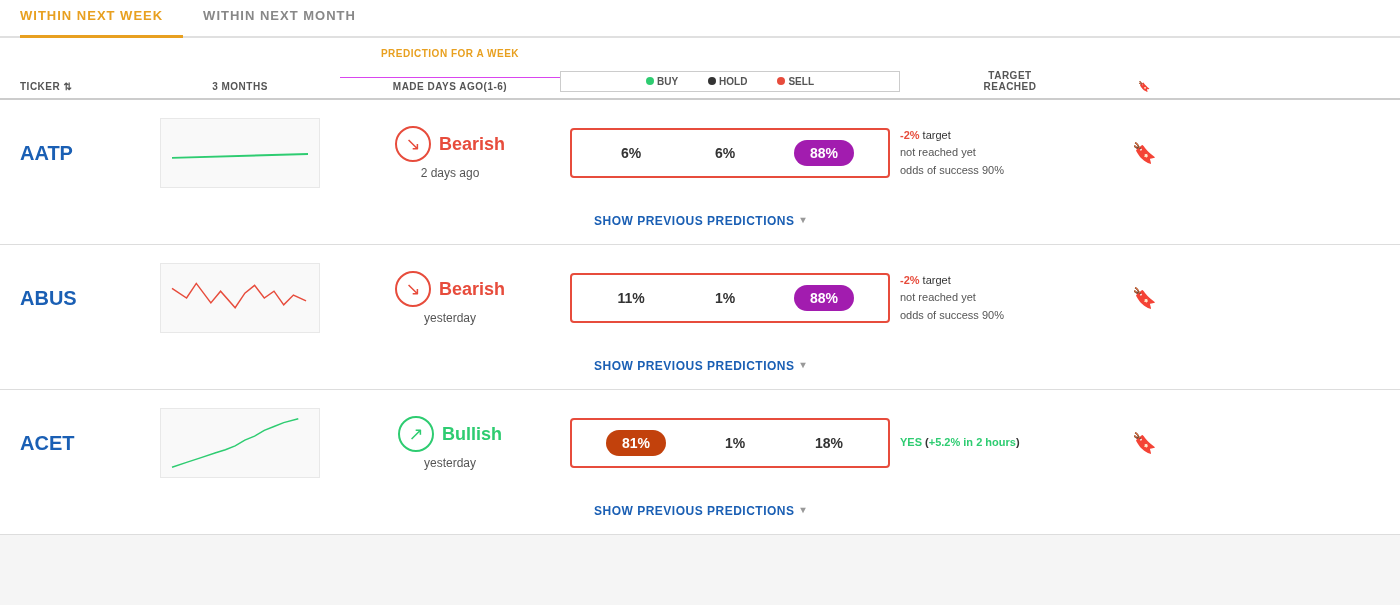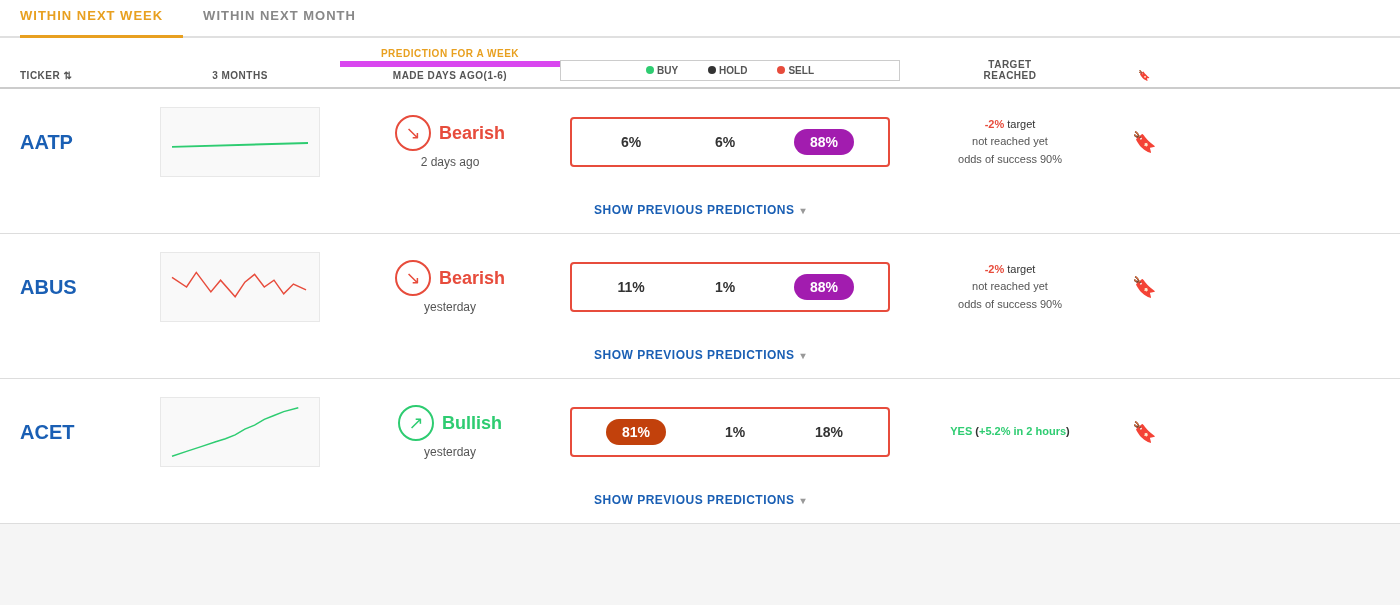--- a/index.html
+++ b/index.html
@@ -97,22 +97,22 @@
     .dot-black { background: #333; }
     .dot-red { background: #e74c3c; }
 
     .prediction-header {
       display: flex;
       flex-direction: column;
       font-size: 10px;
       font-weight: bold;
       color: #e8a020;
       letter-spacing: 0.5px;
-      border-bottom: 6px solid #d946ef;
-      padding-bottom: 2px;
+      border-bottom: 1px solid #d946ef;
+      padding-bottom: 18px;
     }
     .prediction-sub {
       color: #555;
       font-size: 10px;
       font-weight: bold;
       letter-spacing: 0.5px;
       margin-top: 3px;
     }
 
     
@@ -202,21 +202,20 @@
       padding: 5px 14px;
       font-size: 14px;
       font-weight: bold;
       min-width: 60px;
       text-align: center;
     }
     .confidence-pill.buy { background: #c2410c; }
 
     
     .target-cell {
-      text-align: center;
       font-size: 11px;
       line-height: 1.6;
       color: #333;
     }
     .target-yes {
       font-size: 11px;
       font-weight: bold;
     }
     .target-yes span { color: #2ecc71; }
     .target-pct { color: #e74c3c; font-weight: bold; }
@@ -238,21 +237,20 @@
     
     .show-prev {
       text-align: center;
       padding: 8px 0 16px 0;
       color: #1a5fb4;
       font-size: 12px;
       font-weight: bold;
       letter-spacing: 0.5px;
       cursor: pointer;
       display: flex;
-      align-items: center;
       justify-content: center;
       gap: 6px;
     }
     .show-prev .chevron {
       font-size: 10px;
       color: #999;
     }
   </style>
 </head>
 <body>

